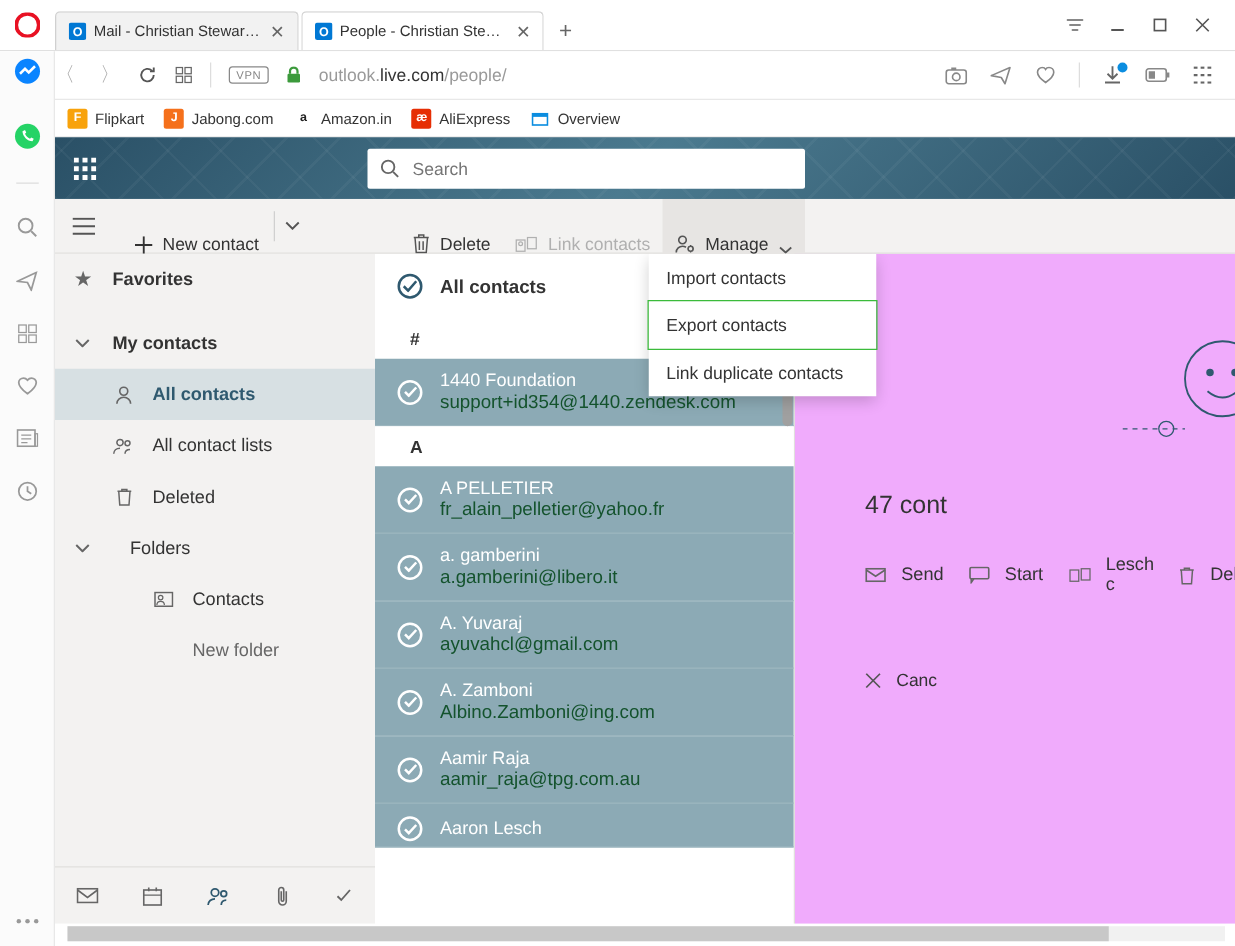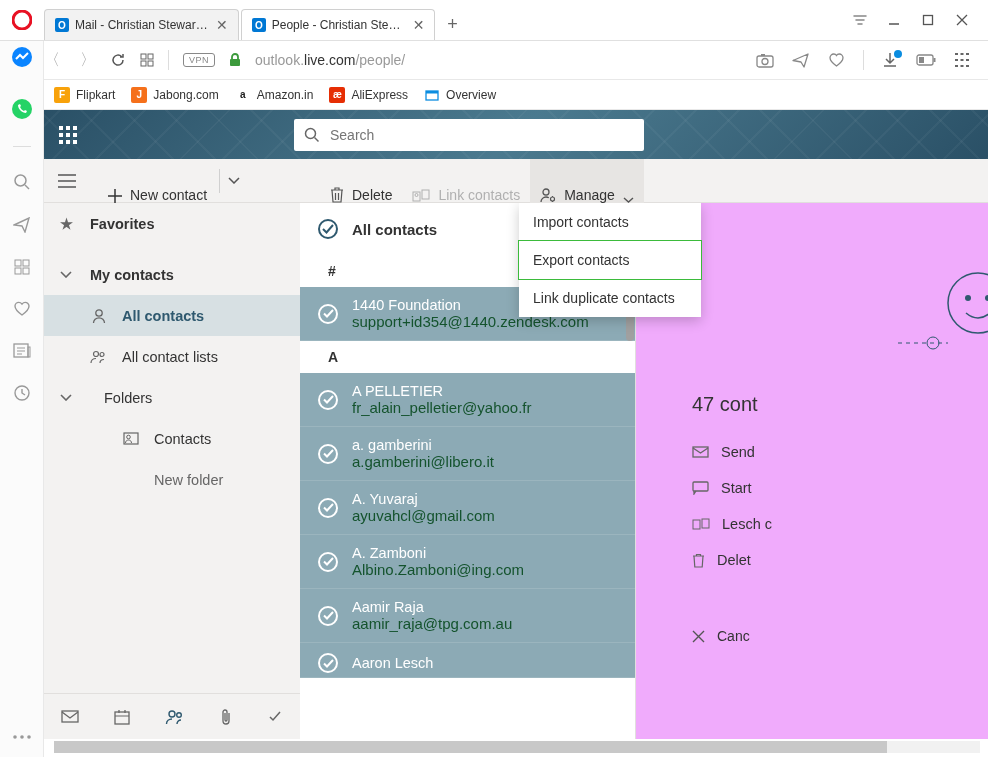--- a/index.html
+++ b/index.html
@@ -78,21 +78,21 @@
 .cl-row .cl-name{font-size:14.5px}
 .cl-row .cl-email{font-size:15px;color:#14532d}
 .cl-check{width:20px;height:20px;border:2px solid #fff;border-radius:50%;display:flex;align-items:center;justify-content:center;flex-shrink:0}
 .cl-check.hd{border-color:#2f596f;color:#2f596f}
 .cl-scroll-thumb{position:absolute;right:1px;top:100px;width:8px;height:38px;background:#a0a0a0;border-radius:4px}
 
 
 .detail{flex:1;background:#f0abfc;padding:50px 20px 0 56px;position:relative;overflow:hidden}
 .detail-ill{position:absolute;right:-30px;top:60px;width:120px;height:100px}
 .detail-title{margin-top:140px;font-size:20px;color:#333}
-.detail-actions{margin-top:28px;display:flex;flex-direction:column;gap:20px;color:#333;font-size:14.5px}
+.detail-actions{margin-top:28px;display:flex;flex-direction:row;gap:20px;color:#333;font-size:14.5px}
 .detail-act{display:flex;align-items:center;gap:12px}
 .detail-act .d-ic{color:#666}
 .detail-cancel{margin-top:60px;display:flex;align-items:center;gap:12px}
 
 
 .manage-menu{position:absolute;left:475px;top:0;width:182px;background:#fff;box-shadow:0 4px 12px rgba(0,0,0,.2);z-index:50}
 .mm-item{padding:11px 14px;font-size:14px;color:#333}
 .mm-item.highlight{border:1px solid #3bbb3b;margin:-1px}
 
 
@@ -420,20 +420,28 @@
       <div class="nav-item lvl2">
         <span class="nav-ic">
             <svg width="18" height="14" viewBox="0 0 18 14">
               <circle cx="6" cy="4" r="2.5" fill="none" stroke="#666" stroke-width="1.2"></circle>
               <circle cx="12" cy="4.5" r="2" fill="none" stroke="#666" stroke-width="1.2"></circle>
               <path d="M1 13c0-2.5 2-4.5 5-4.5M10 13c0-2 1.5-3.5 4-3.5" fill="none" stroke="#666" stroke-width="1.2"></path>
             </svg>
           </span>
         <span>All contact lists</span>
       </div>
+      <div class="nav-item lvl2">
+        <span class="nav-ic">
+            <svg width="13" height="15" viewBox="0 0 13 15">
+              <path d="M1 3h11M4.5 3V1.5h4V3M2 3l.8 11h7.4L11 3" fill="none" stroke="#666" stroke-width="1.2"></path>
+            </svg>
+          </span>
+        <span>Deleted</span>
+      </div>
       <div class="nav-item lvl1" style="font-weight:400;padding-left:16px">
         <span class="chev">
             <svg width="12" height="7" viewBox="0 0 12 7">
               <path d="M1 1l5 5 5-5" fill="none" stroke="#666" stroke-width="1.6"></path>
             </svg>
           </span>
         <span style="margin-left:14px">Folders</span>
       </div>
       <div class="nav-item lvl3">
         <span class="nav-ic">

